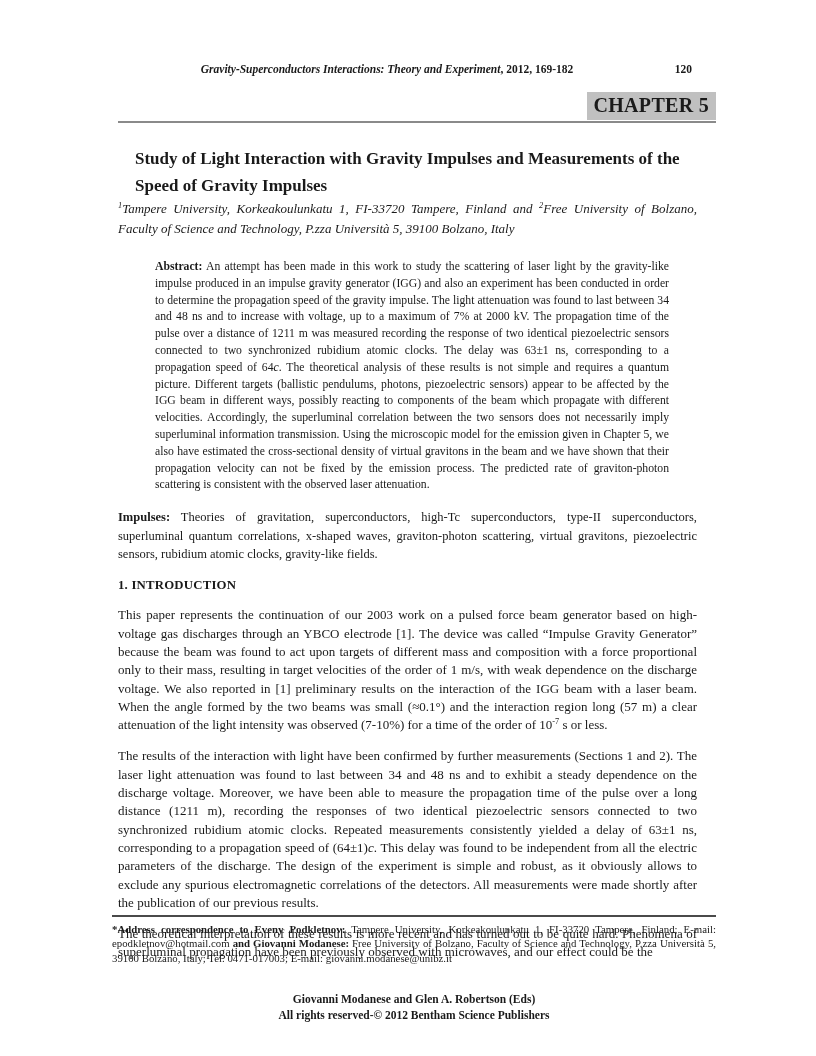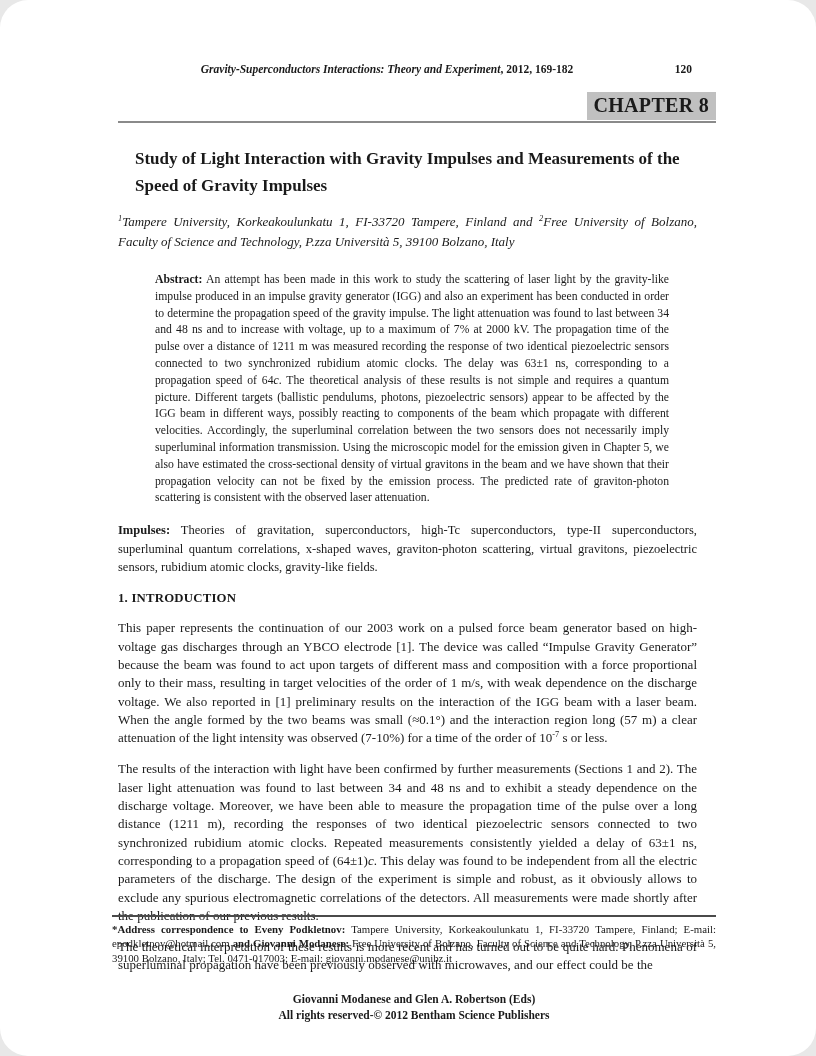--- a/index.html
+++ b/index.html
@@ -6,21 +6,20 @@
   .page{
     position:relative;
     width:816px;height:1056px;
     margin:0 auto;
     background:#ffffff;
     font-family:"Liberation Serif","DejaVu Serif",serif;
     color:#1a1a1a;
     box-sizing:border-box;
     padding:63px 100px 0 118px;
     overflow:hidden;
-    border-radius:28px;
   }
   
   .running-header{position:relative;height:16px;}
   .journal-ref{
     text-align:center;
     font-size:11.5px;
     font-weight:bold;
     white-space:nowrap;
     padding-right:60px;
   }
@@ -46,21 +45,20 @@
     font-size:17px;
     line-height:27px;
     font-weight:bold;
   }
   .authors{
     margin-top:20px;
     font-size:15px;
     font-weight:bold;
   }
   .affiliation{
-    margin-top:13px;
     font-style:italic;
     font-size:13px;
     line-height:20px;
     text-align:justify;
   }
   .abstract{
     margin-top:20px;
     padding-left:37px;
     padding-right:28px;
     font-size:11.7px;
@@ -110,21 +108,21 @@
 <body>
 
 <div class="page">
 
   <header class="running-header">
     <div class="journal-ref"><span class="seg-bi">Gravity-Superconductors Interactions: Theory and Experiment</span><span class="seg-b">, 2012, 169-182</span></div>
     <div class="page-number">120</div>
   </header>
 
   <div class="chapter-row">
-    <span class="chapter-box">CHAPTER 8</span>
+    <span class="chapter-box">CHAPTER 5</span>
   </div>
   <div class="header-rule"></div>
 
   <main class="content">
     <h1 class="title">Study of Light Interaction with Gravity Impulses and Measurements of the Speed of Gravity Impulses</h1>
 
 
     <div class="affiliation"><span class="seg-sup">1</span><span>Tampere University, Korkeakoulunkatu 1, FI-33720 Tampere, Finland and </span><span class="seg-sup">2</span><span>Free University of Bolzano, Faculty of Science and Technology, P.zza Università 5, 39100 Bolzano, Italy</span></div>
 
     <div class="abstract"><span class="seg-b">Abstract:</span><span> An attempt has been made in this work to study the scattering of laser light by the gravity-like impulse produced in an impulse gravity generator (IGG) and also an experiment has been conducted in order to determine the propagation speed of the gravity impulse. The light attenuation was found to last between 34 and 48 ns and to increase with voltage, up to a maximum of 7% at 2000 kV. The propagation time of the pulse over a distance of 1211 m was measured recording the response of two identical piezoelectric sensors connected to two synchronized rubidium atomic clocks. The delay was 63±1 ns, corresponding to a propagation speed of 64</span><span class="seg-i">c</span><span>. The theoretical analysis of these results is not simple and requires a quantum picture. Different targets (ballistic pendulums, photons, piezoelectric sensors) appear to be affected by the IGG beam in different ways, possibly reacting to components of the beam which propagate with different velocities. Accordingly, the superluminal correlation between the two sensors does not necessarily imply superluminal information transmission. Using the microscopic model for the emission given in Chapter 5, we also have estimated the cross-sectional density of virtual gravitons in the beam and we have shown that their propagation velocity can not be fixed by the emission process. The predicted rate of graviton-photon scattering is consistent with the observed laser attenuation.</span></div>

